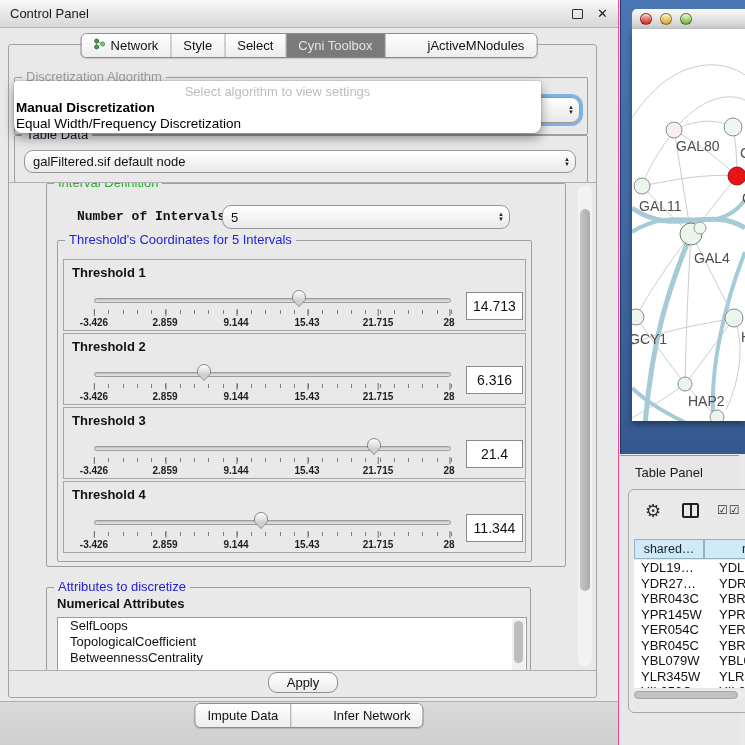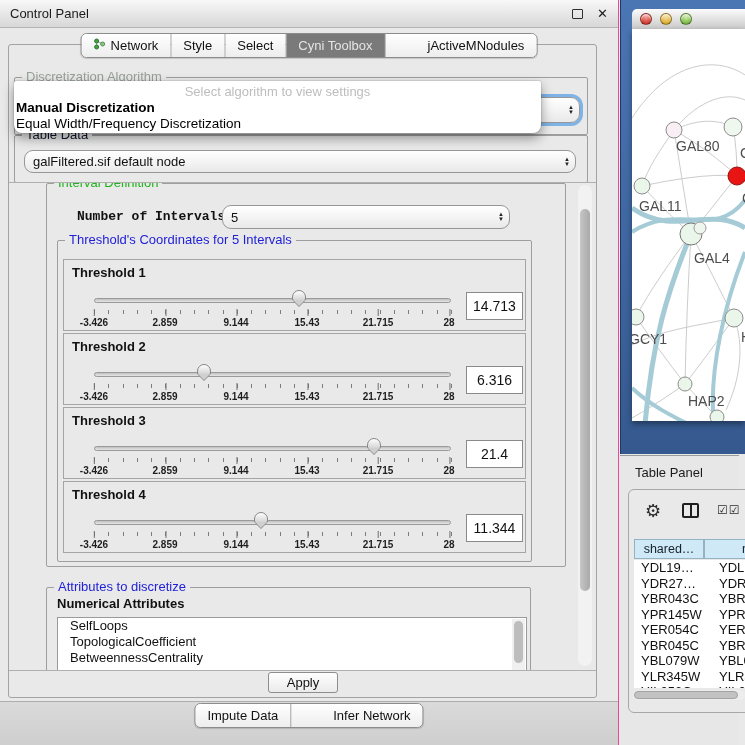--- a/index.html
+++ b/index.html
@@ -76,21 +76,21 @@
             font-size:14px;color:#111;display:flex;align-items:center;justify-content:center;box-sizing:border-box;}
 
   
   #attr-list{position:absolute;left:10px;top:29px;width:470px;height:92px;background:#fff;border:1px solid #9a9a9a;
              box-sizing:border-box;overflow:hidden;}
   #attr-list .item{font-size:13px;color:#111;line-height:16px;padding-left:12px;white-space:nowrap;}
   #attr-list .sb{position:absolute;right:1px;top:1px;width:13px;height:88px;background:#f0f0f0;}
   #attr-list .sb .thumb{position:absolute;left:2px;top:2px;width:9px;height:42px;background:#bdbdbd;border-radius:5px;}
 
   .push-btn{position:absolute;height:21px;background:linear-gradient(#fefefe,#ebebeb);border:1px solid #8d8d8d;
-            border-radius:3px;font-size:13px;color:#111;display:flex;align-items:center;justify-content:center;
+            border-radius:9px;font-size:13px;color:#111;display:flex;align-items:center;justify-content:center;
             box-sizing:border-box;}
 
   #bottom-strip{left:0;top:701px;width:618px;height:44px;background:linear-gradient(#dadada,#cecece);
                 border-top:1px solid #adadad;}
   #bottom-tab-bar{top:703px;left:50%;transform:translateX(-50%);z-index:4;}
 
   
   #net-window{left:620px;top:0;width:125px;height:454px;background:linear-gradient(#4a76b4,#35598f);
               border-left:1px solid #1e3a63;}
   #net-titlebar{left:632px;top:9px;width:113px;height:20px;background:linear-gradient(#fbfbfb,#c9c9c9);

